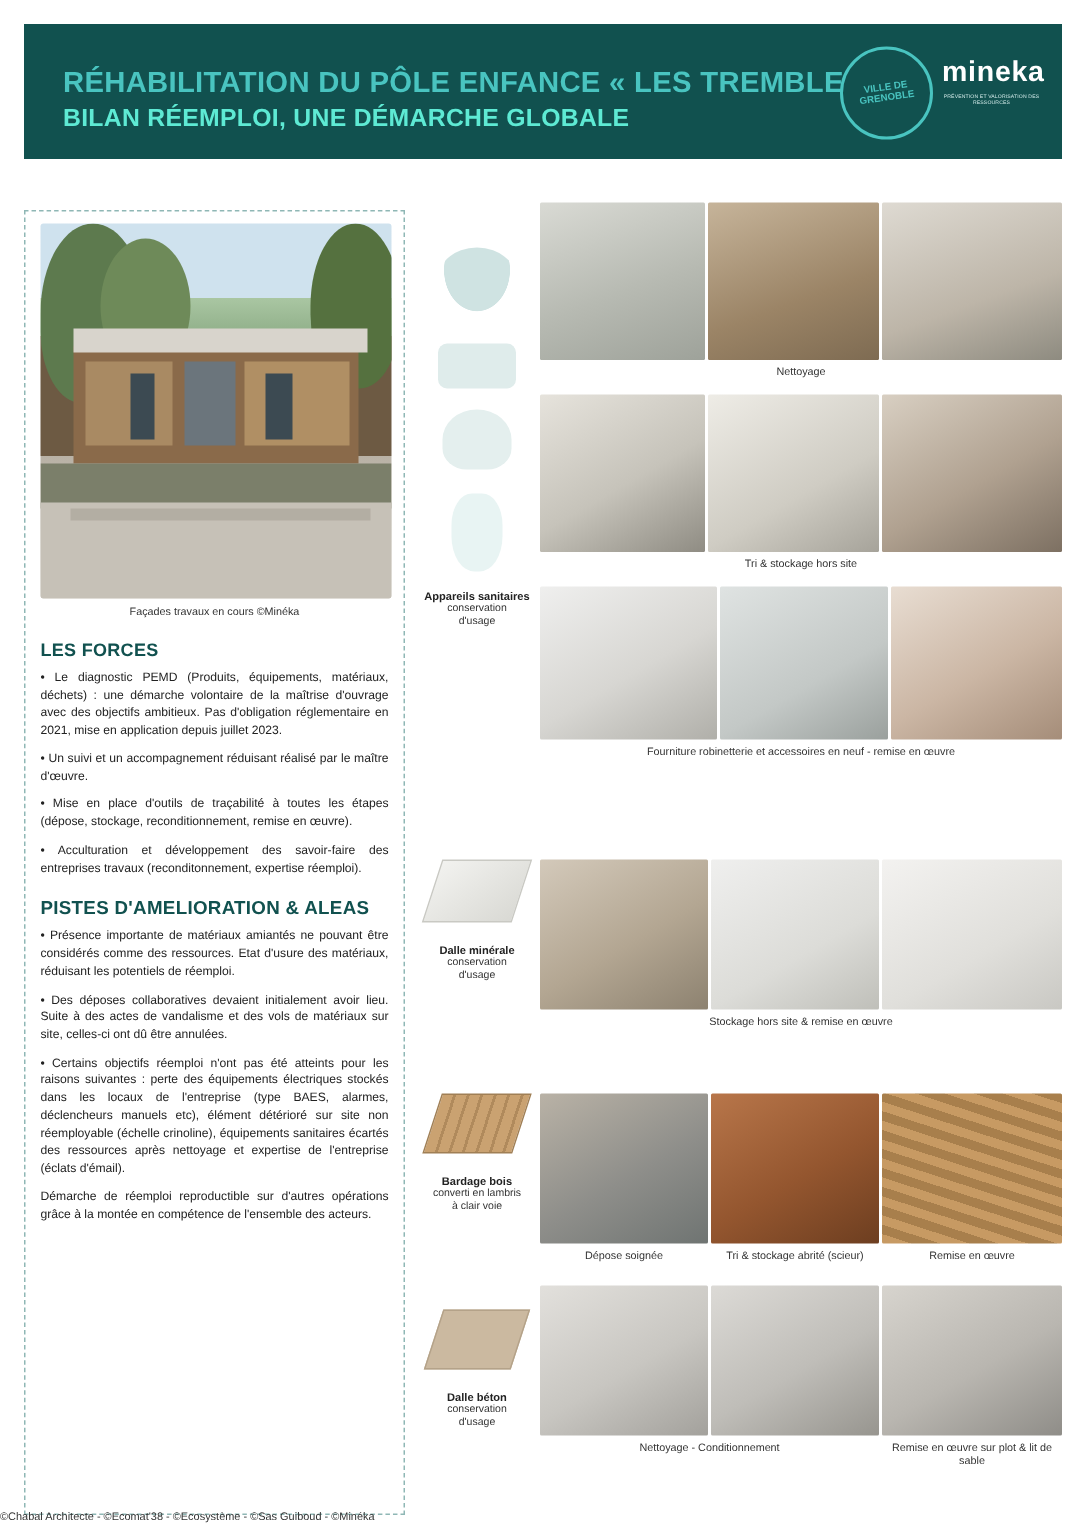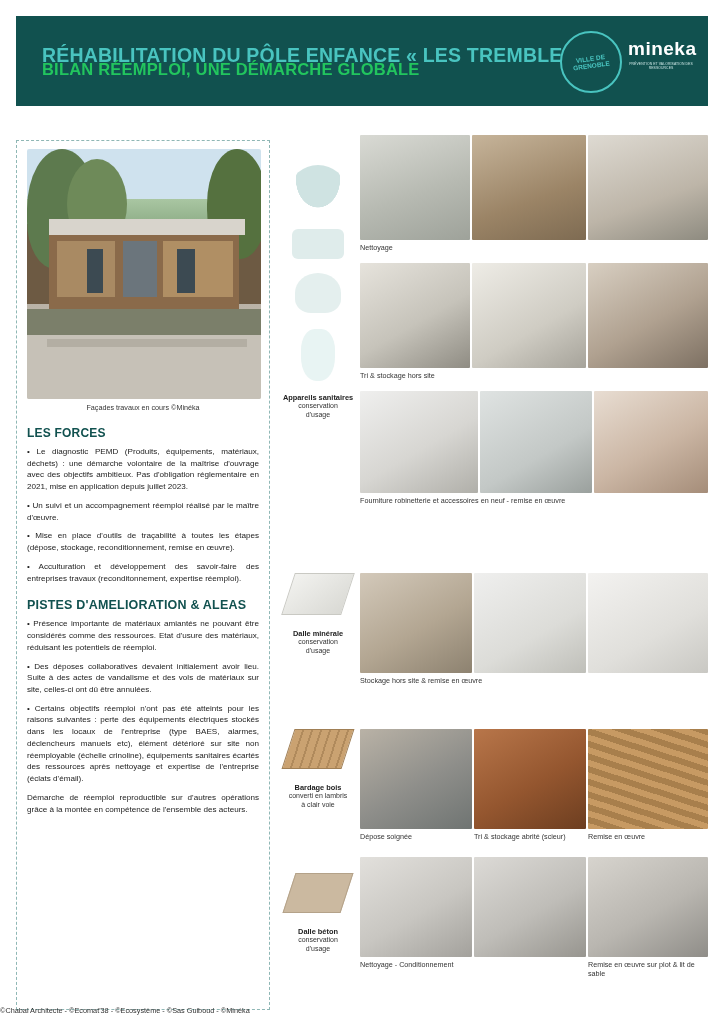--- a/index.html
+++ b/index.html
@@ -15,23 +15,23 @@
   .header{
     position:absolute;left:16px;top:16px;width:692px;height:90px;
     background:#11514f;
   }
   .header .title{
     position:absolute;left:26px;top:28px;
     font-size:19.5px;font-weight:bold;letter-spacing:.2px;
     color:#49c4c0;
   }
   .header .subtitle{
-    position:absolute;left:26px;top:44px;
+    position:absolute;left:26px;top:54px;
     font-size:16.5px;font-weight:bold;letter-spacing:.2px;
-    color:#22c55e;
+    color:#5eead4;
   }
   .logo-grenoble{
     position:absolute;right:86px;top:15px;width:58px;height:58px;border-radius:50%;
     background:#11514f;border:2px solid #49c4c0;color:#49c4c0;
     font-size:6.5px;font-weight:bold;text-align:center;line-height:1.15;
     display:flex;align-items:center;justify-content:center;
   }
   .logo-grenoble span{display:block;transform:rotate(-8deg);}
   .logo-mineka{
     position:absolute;right:14px;top:22px;width:66px;text-align:center;color:#ffffff;
@@ -67,21 +67,21 @@
     font-size:8.1px;line-height:1.45;text-align:justify;margin:0 0 7px 0;color:#222;
   }
 
   
   .right{
     position:absolute;left:278px;top:135px;width:430px;height:880px;
   }
   .row{position:absolute;}
   .thumb{position:absolute;border-radius:1px;overflow:hidden;}
   .rowcap{
-    position:absolute;font-size:7.2px;color:#333;width:100%;
+    position:absolute;font-size:7.2px;color:#333;text-align:center;width:100%;
   }
   .item-col{position:absolute;width:72px;text-align:center;}
   .item-col .lbl{font-size:7.4px;font-weight:bold;color:#222;line-height:1.25;}
   .item-col .sub{font-size:7px;color:#333;line-height:1.25;}
 
   .footer{
     position:absolute;left:0;right:0;bottom:8px;
     text-align:left;font-size:7.3px;color:#333;
   }
 
@@ -122,21 +122,21 @@
     <div class="pm-build" style="left:60px;top:100px;width:16px;height:44px;background:#3c4a52;"></div>
     <div class="pm-build" style="left:150px;top:100px;width:18px;height:44px;background:#3c4a52;"></div>
     <div class="pm-build" style="left:0px;top:160px;width:234px;height:30px;background:#7b7f6a;"></div>
     <div class="pm-build" style="left:0px;top:186px;width:234px;height:64px;background:#c6c1b7;"></div>
     <div class="pm-build" style="left:20px;top:190px;width:200px;height:8px;background:#b3aea3;"></div>
   </div>
   <div class="cap">Façades travaux en cours                    ©Minéka</div>
 
   <h2 class="sec">LES FORCES</h2>
   <p class="body">• Le diagnostic PEMD (Produits, équipements, matériaux, déchets) : une démarche volontaire de la maîtrise d'ouvrage avec des objectifs ambitieux. Pas d'obligation réglementaire en 2021, mise en application depuis juillet 2023.</p>
-  <p class="body">• Un suivi et un accompagnement réemploi réalisé par le maître d'œuvre.</p>
+  <p class="body">• Un suivi et un accompagnement réduisant réalisé par le maître d'œuvre.</p>
   <p class="body">• Mise en place d'outils de traçabilité à toutes les étapes (dépose, stockage, reconditionnement, remise en œuvre).</p>
   <p class="body">• Acculturation et développement des savoir-faire des entreprises travaux (reconditonnement, expertise réemploi).</p>
 
   <h2 class="sec small">PISTES D'AMELIORATION &amp; ALEAS</h2>
   <p class="body">• Présence importante de matériaux amiantés ne pouvant être considérés comme des ressources. Etat d'usure des matériaux, réduisant les potentiels de réemploi.</p>
   <p class="body">• Des déposes collaboratives devaient initialement avoir lieu. Suite à des actes de vandalisme et des vols de matériaux sur site, celles-ci ont dû être annulées.</p>
   <p class="body">• Certains objectifs réemploi n'ont pas été atteints pour les raisons suivantes : perte des équipements électriques stockés dans les locaux de l'entreprise (type BAES, alarmes, déclencheurs manuels etc), élément détérioré sur site non réemployable (échelle crinoline), équipements sanitaires écartés des ressources après nettoyage et expertise de l'entreprise (éclats d'émail).</p>
 
   <p class="body">Démarche de réemploi reproductible sur d'autres opérations grâce à la montée en compétence de l'ensemble des acteurs.</p>
 </div>

